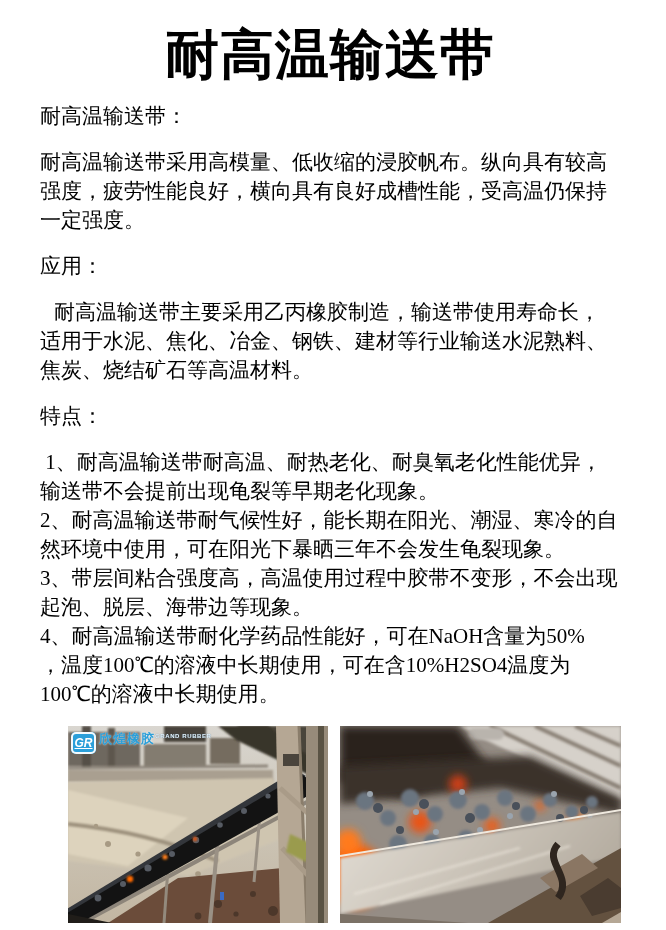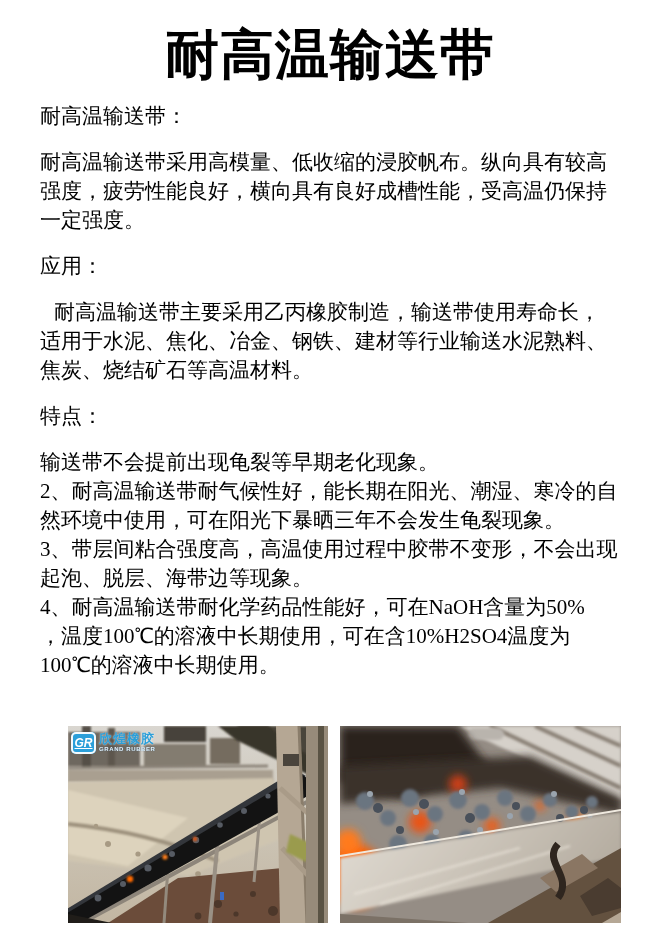--- a/index.html
+++ b/index.html
@@ -41,21 +41,21 @@
   }
   .wm-badge{
     width:25px;height:22px;
     background:#2b9fd9;
     border-radius:5px;
     box-shadow:inset 0 0 0 2px rgba(255,255,255,.95), inset 0 0 0 4px #2b9fd9;
     display:flex;align-items:center;justify-content:center;
     color:#fff;font-weight:700;font-style:italic;font-size:12px;
     text-decoration:underline;
   }
-  .wm-text{display:flex;flex-direction:column;line-height:1;}
+  .wm-text{display:flex;flex-direction:row;line-height:1;}
   .wm-cn{
     color:#2b9fd9;font-size:13px;font-weight:700;letter-spacing:1px;
     text-shadow:0 0 2px rgba(255,255,255,.85);
   }
   .wm-en{
     margin-top:1px;
     color:#e6f3fb;font-size:6px;letter-spacing:.6px;font-weight:700;
     text-shadow:0 0 1px rgba(40,90,130,.8);
   }
 </style>
@@ -86,20 +86,21 @@
       <span class="line indent">耐高温输送带主要采用乙丙橡胶制造，输送带使用寿命长，</span>
       <span class="line">适用于水泥、焦化、冶金、钢铁、建材等行业输送水泥熟料、</span>
       <span class="line">焦炭、烧结矿石等高温材料。</span>
     </p>
 
     <p class="para">
       <span class="line">特点：</span>
     </p>
 
     <p class="para">
+      <span class="line"> 1、耐高温输送带耐高温、耐热老化、耐臭氧老化性能优异，</span>
       <span class="line">输送带不会提前出现龟裂等早期老化现象。</span>
       <span class="line">2、耐高温输送带耐气候性好，能长期在阳光、潮湿、寒冷的自</span>
       <span class="line">然环境中使用，可在阳光下暴晒三年不会发生龟裂现象。</span>
       <span class="line">3、带层间粘合强度高，高温使用过程中胶带不变形，不会出现</span>
       <span class="line">起泡、脱层、海带边等现象。</span>
       <span class="line">4、耐高温输送带耐化学药品性能好，可在NaOH含量为50%</span>
       <span class="line">，温度100℃的溶液中长期使用，可在含10%H2SO4温度为</span>
       <span class="line">100℃的溶液中长期使用。</span>
     </p>
 

